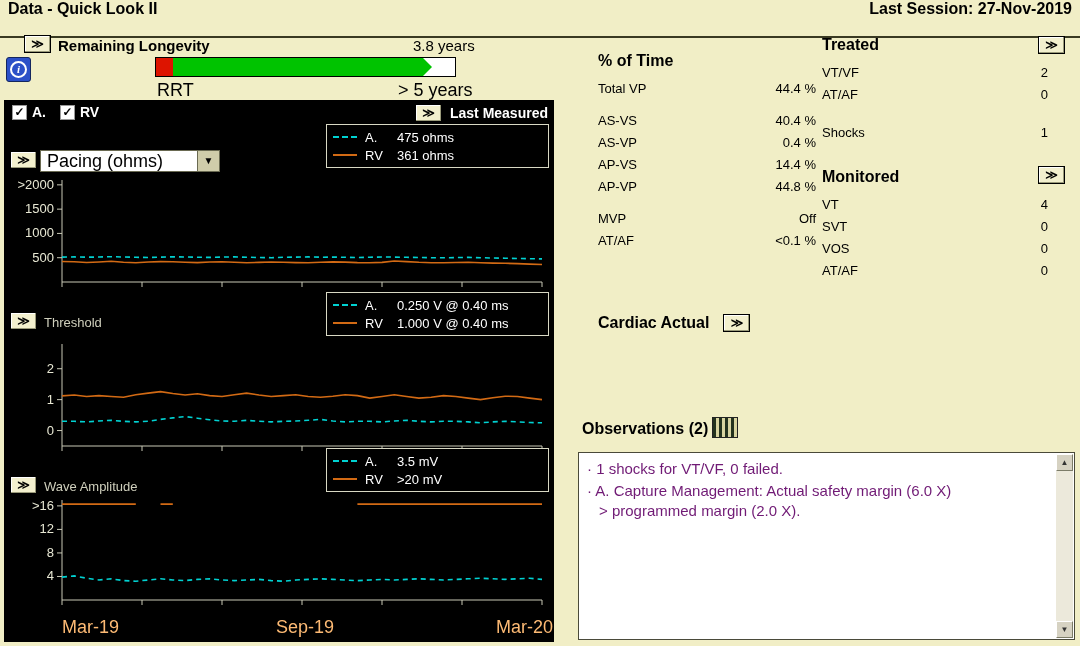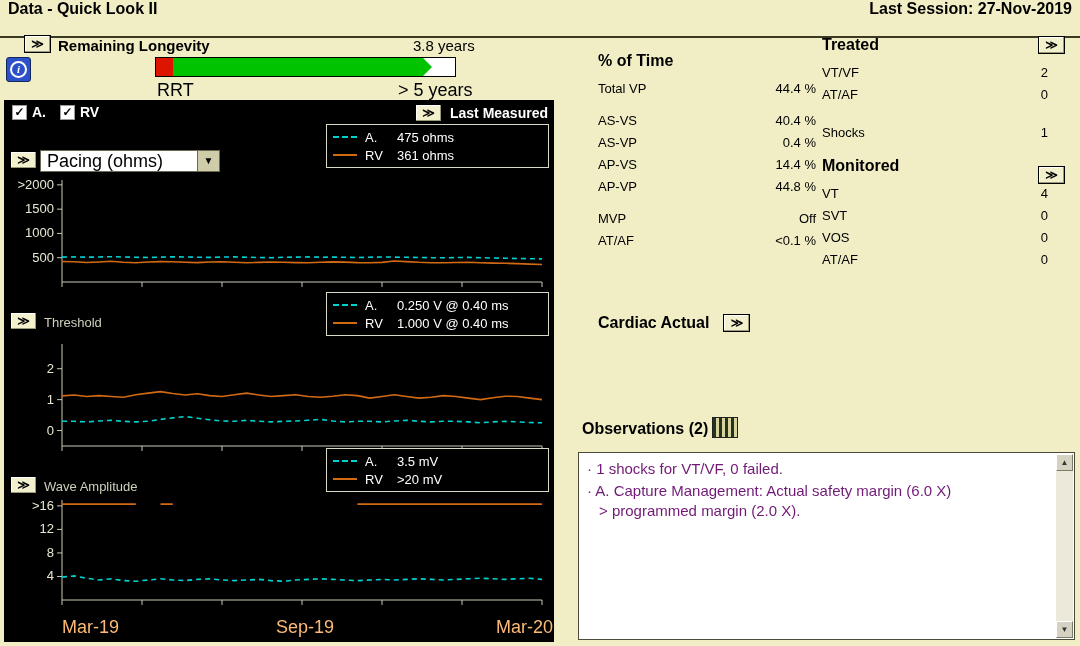--- a/index.html
+++ b/index.html
@@ -32,21 +32,21 @@
   .dd .field{width:158px;background:#fff;color:#000;border:1px solid #6a6a52;font-size:18px;padding:1px 6px;line-height:18px;white-space:nowrap;overflow:hidden}
   .dd .arrow{width:22px;background:#cfccaa;border:1px solid #6a6a52;border-left:none;font-size:10px;line-height:20px;text-align:center;color:#000}
   .glabel{position:absolute;color:#cfcfbc;font-size:13px;white-space:nowrap}
   .xlab{position:absolute;color:#fdba74;font-size:18px;white-space:nowrap}
   .chart{position:absolute}
   .sect{position:absolute;width:218px}
   .stitle{font-size:16px;font-weight:bold;height:22px}
   .drow{display:flex;justify-content:space-between;align-items:flex-end;height:22px;font-size:13px}
   .gap10{margin-top:10px}
   .gap16{margin-top:16px}
-  .gap28{margin-top:17px}
+  .gap28{margin-top:28px}
   .cc{position:absolute;left:598px;top:314px;display:flex;align-items:center;gap:14px;font-size:16px;font-weight:bold}
   .obs-title{position:absolute;left:582px;top:420px;font-size:16px;font-weight:bold}
   .obs-icon{position:absolute;left:712px;top:417px;width:26px;height:21px;border:1px solid #222;background:repeating-linear-gradient(90deg,#24321e 0 3px,#d8d4a0 3px 6px)}
   .obs-box{position:absolute;left:578px;top:452px;width:497px;height:188px;background:#fff;border:1px solid #4a4a3a}
   .obs-text{position:absolute;left:8px;top:6px;right:15px;font-size:15px;color:#701a75}
   .obs-item{padding-left:12px;text-indent:-12px;margin-bottom:2px;line-height:20px;max-width:370px}
   .sbar{position:absolute;top:1px;right:1px;bottom:1px;width:17px;background:#ece9db}
   .sbtn{position:absolute;left:0;width:17px;height:17px;background:#d6d2c2;border:1px solid;border-color:#fff #7c7c68 #7c7c68 #fff;font-size:8px;line-height:15px;text-align:center;color:#333;cursor:pointer}
 </style>
 </head>

